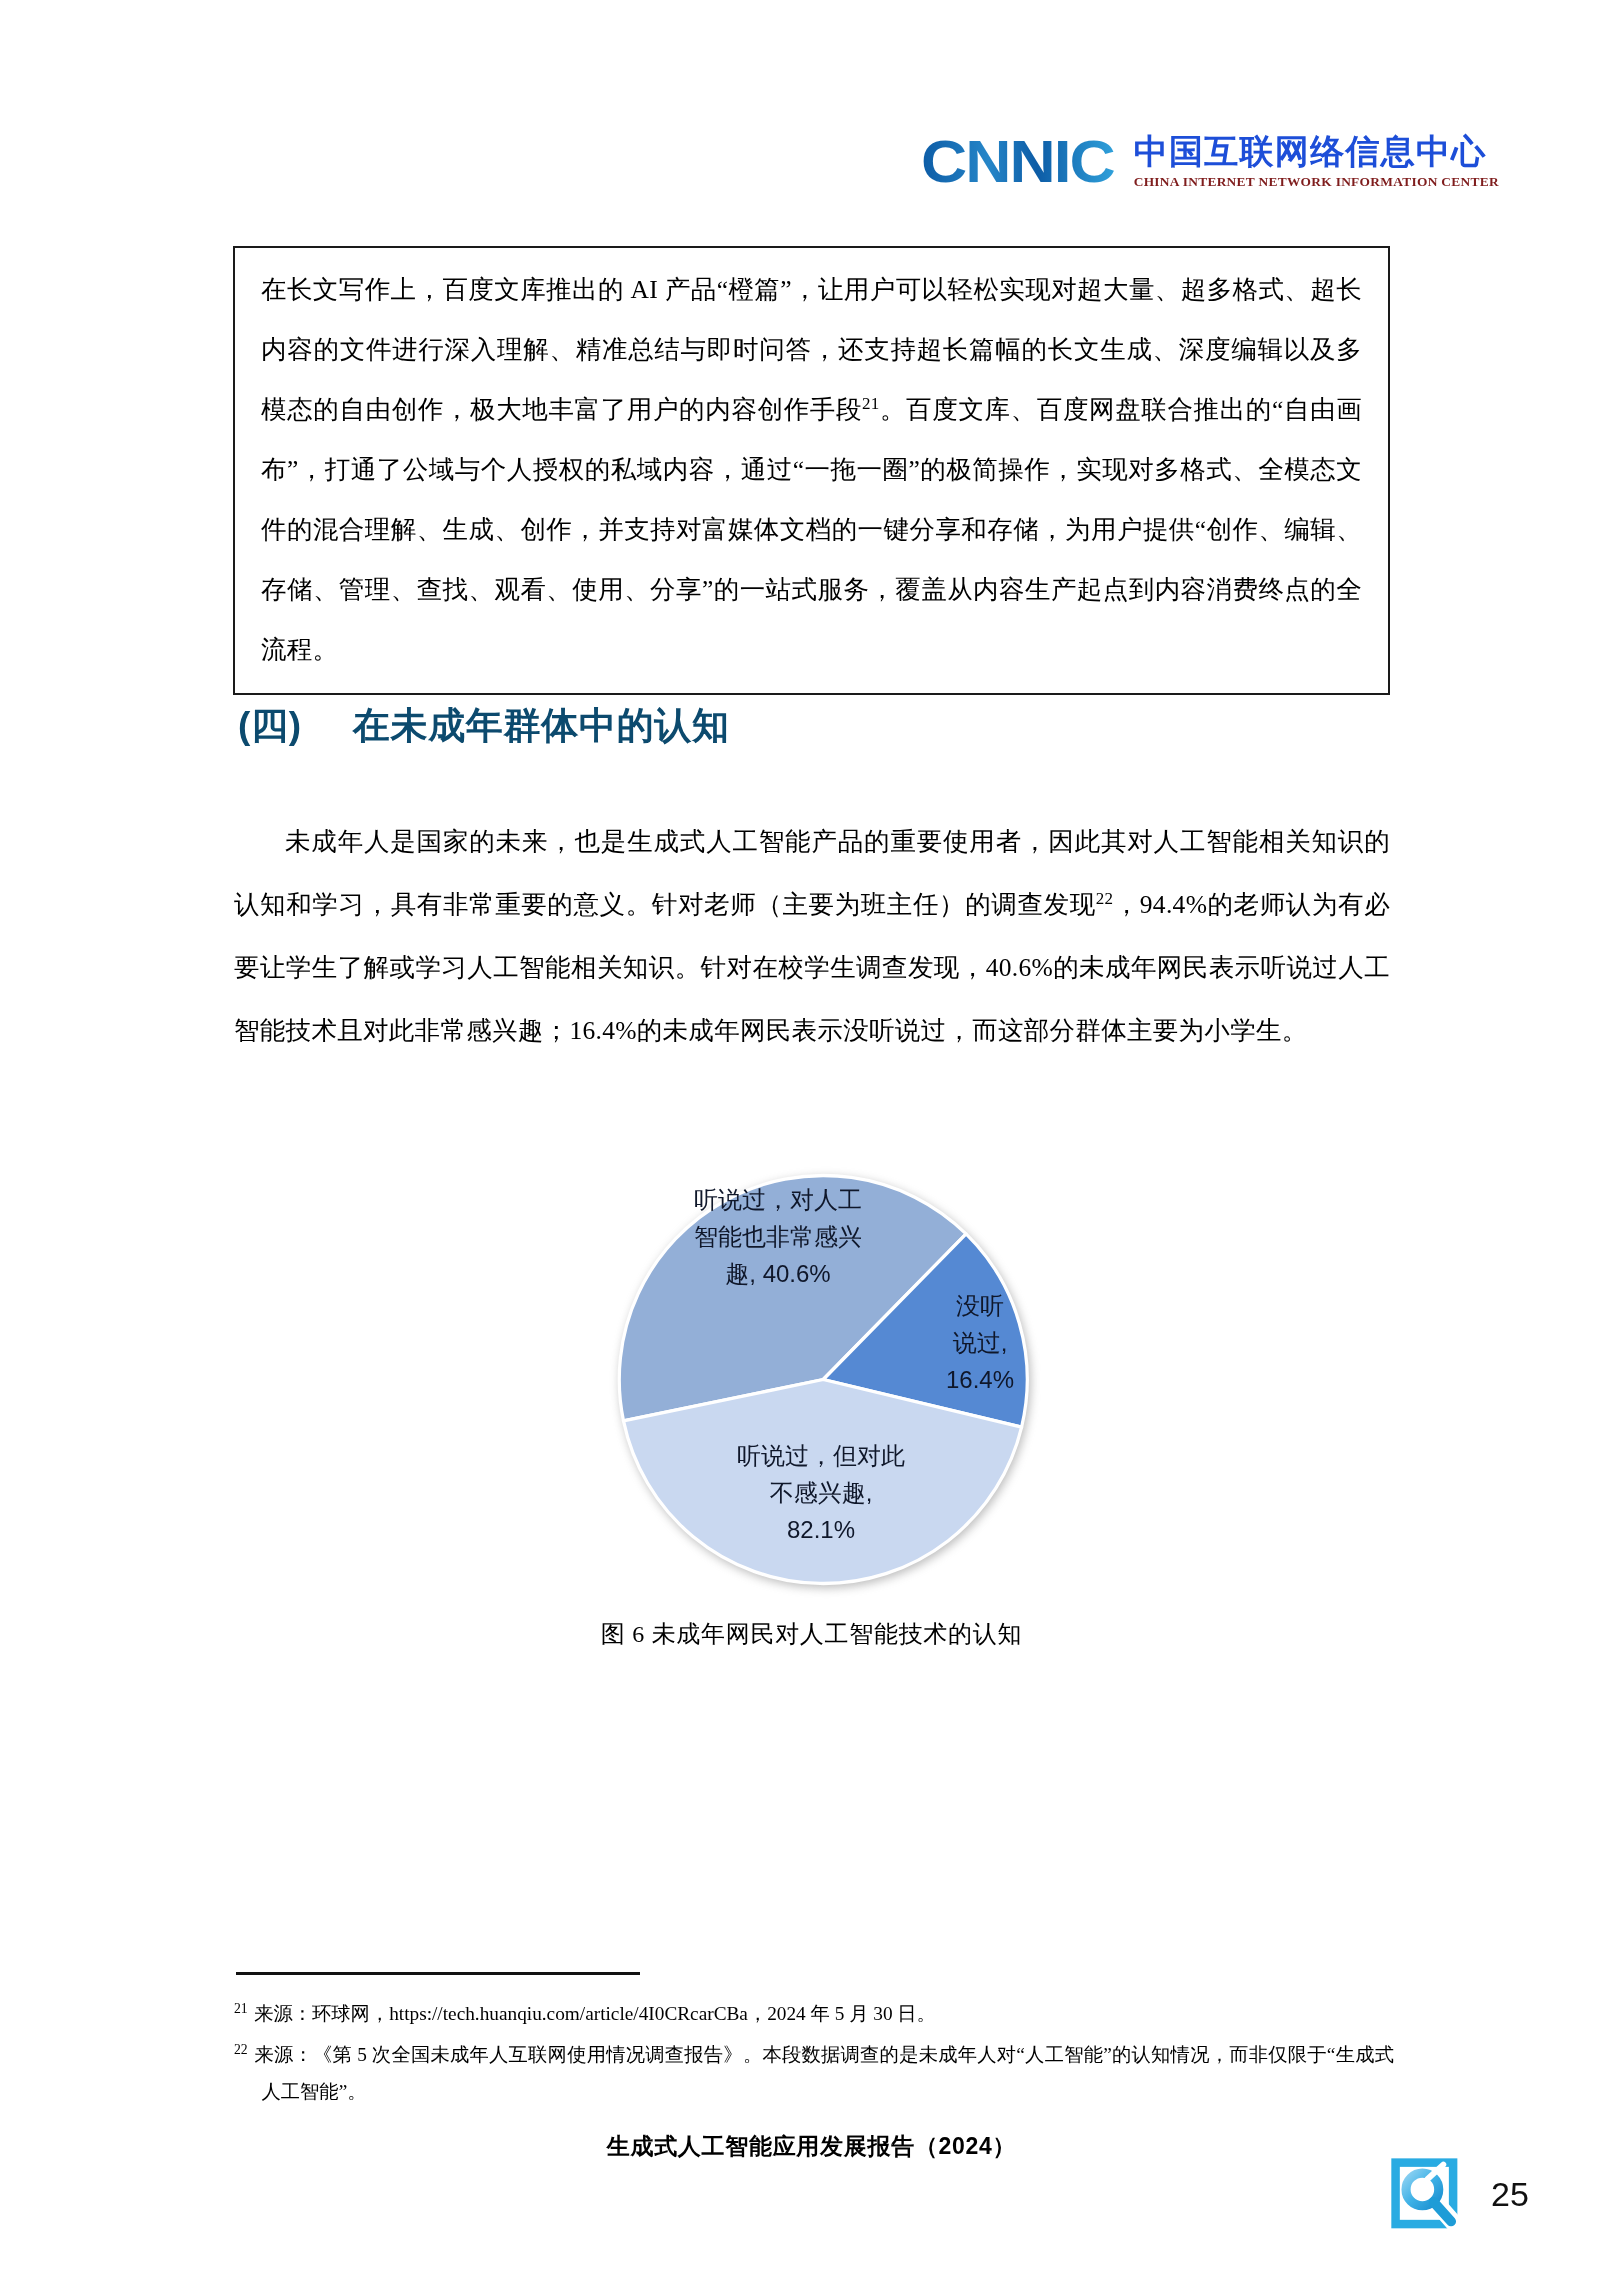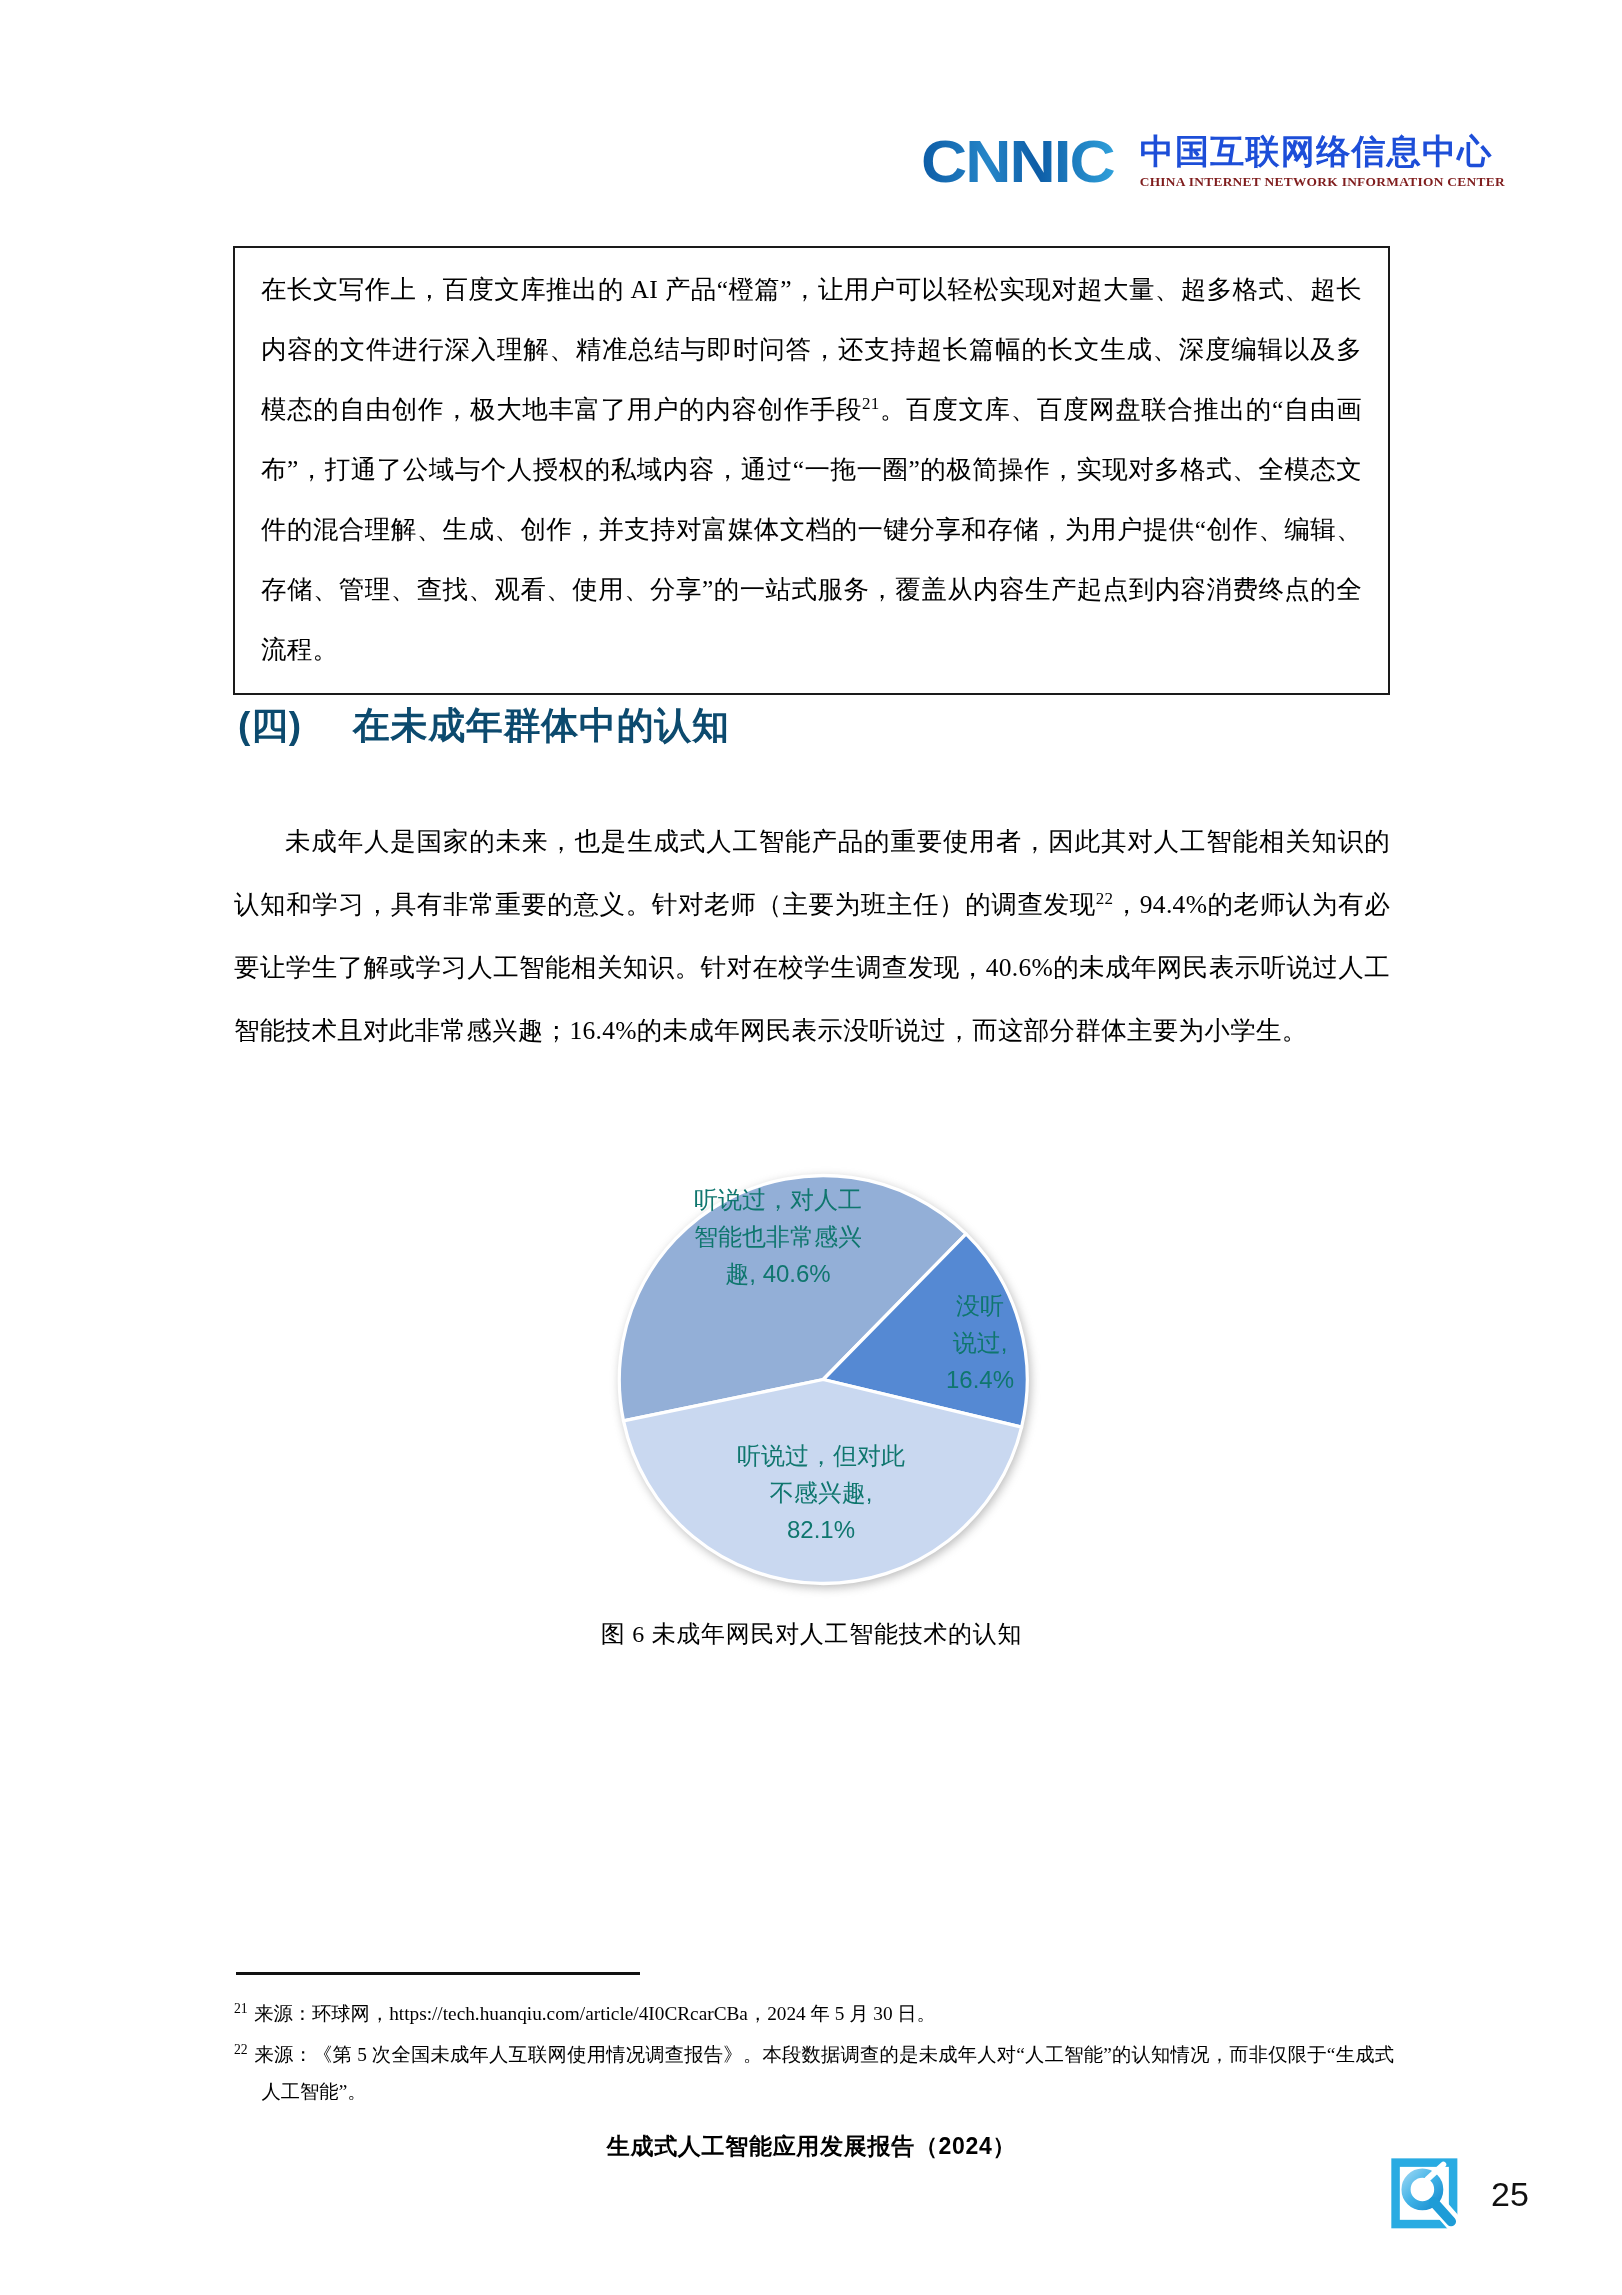--- a/index.html
+++ b/index.html
@@ -2,21 +2,21 @@
 <html style="font-size:10.5px"><head>
 <meta charset="utf-8">
 <style>
   html,body{margin:0;padding:0;background:#9a9a9a;}
   #page{
     position:relative;width:1623px;height:2295px;background:#ffffff;
     margin:0 auto;overflow:hidden;
     font-family:"Liberation Serif","DejaVu Serif",serif;color:#000;
   }
   
-  #header-logo{position:absolute;top:130px;left:921px;display:flex;align-items:center;gap:26px;}
+  #header-logo{position:absolute;top:130px;left:921px;display:flex;align-items:center;gap:20px;}
   #cnnic-wordmark{
     font-family:"Liberation Sans","DejaVu Sans",sans-serif;
     font-weight:800;font-size:64px;letter-spacing:-2px;line-height:1;
     background:linear-gradient(90deg,#0d5ca6 0%,#2686c8 35%,#0d5ca6 60%,#2fa0da 100%);
     -webkit-background-clip:text;background-clip:text;color:transparent;
     transform:scaleY(.92);
   }
   #logo-text{display:flex;flex-direction:column;}
   #logo-title-zh{font-family:"Liberation Sans","DejaVu Sans",sans-serif;font-weight:700;font-size:34px;line-height:1.05;color:#1d4ed8;letter-spacing:1.3px;white-space:nowrap;}
   #logo-title-en{font-family:"Liberation Serif","DejaVu Serif",serif;font-weight:700;font-size:13.4px;color:#7f1d1d;letter-spacing:0.3px;margin-top:4.6px;white-space:nowrap;}
@@ -41,21 +41,21 @@
     position:absolute;left:234px;width:1156px;margin:0;
     font-size:25.5px;line-height:63px;text-align:justify;text-indent:2em;letter-spacing:0.3px;
   }
   #paragraph-1{top:810px;}
   #paragraph-2{top:1667px;}
   
   #chart-area{position:absolute;left:614px;top:1163px;width:425px;height:433px;}
   #pie-chart{position:absolute;left:0;top:0;filter:drop-shadow(2px 3.3px 4.6px rgba(110,110,110,.45));}
   .chart-label{
     position:absolute;transform:translate(-50%,-50%);
-    white-space:pre-line;text-align:center;color:#0f766e;
+    white-space:pre-line;text-align:center;color:#0f172a;
     font-family:"Liberation Sans","DejaVu Sans",sans-serif;
     font-size:24px;line-height:37px;font-weight:400;
   }
   #chart-label-0{left:164px;top:73px;}
   #chart-label-1{left:366px;top:179px;}
   #chart-label-2{left:207px;top:329px;}
   
   #figure-caption{
     position:absolute;left:0;top:1618px;width:100%;text-align:center;
     font-size:24px;letter-spacing:0.7px;

